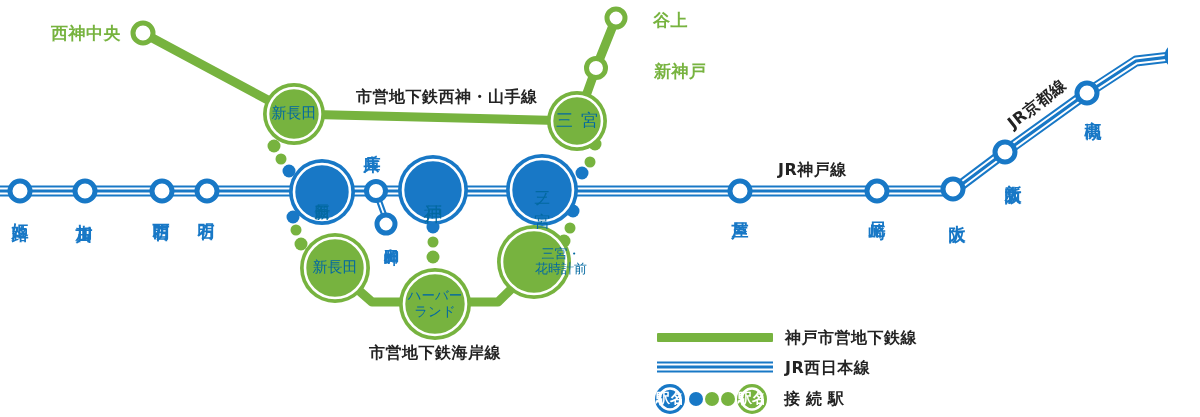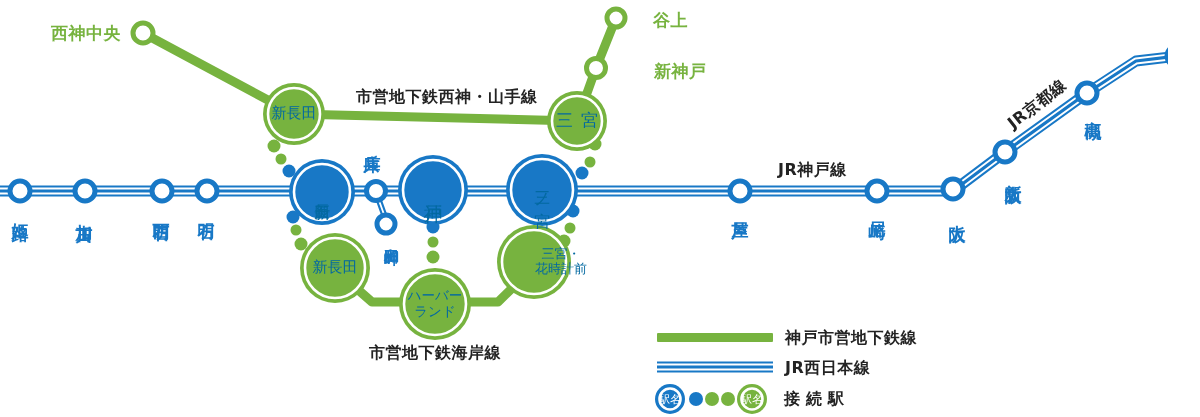--- a/index.html
+++ b/index.html
@@ -32,21 +32,21 @@
   .hlabel{position:absolute;font-weight:bold;font-size:16px;color:var(--label-dark);
     white-space:nowrap;line-height:1.1;letter-spacing:0.5px;}
   .green-label{color:var(--subway-green);font-size:17px;}
   .vlabel{position:absolute;writing-mode:vertical-rl;text-orientation:upright;
     color:var(--jr-blue);font-weight:bold;font-size:17px;line-height:1;
     letter-spacing:1px;transform:translateX(-50%);white-space:nowrap;}
   .rot-label{transform:translate(-50%,-50%) rotate(-38deg);transform-origin:center;}
   .circle-text{position:absolute;color:#0369a1;font-weight:normal;text-align:center;
     line-height:1.15;white-space:nowrap;transform:translate(-50%,-50%);}
   .circle-text.vert{writing-mode:vertical-rl;text-orientation:upright;letter-spacing:1px;}
-  .legend-pill-text{position:absolute;color:#fff;font-weight:normal;font-size:11px;
+  .legend-pill-text{position:absolute;color:#fff;font-weight:bold;font-size:14px;
     transform:translate(-50%,-50%);letter-spacing:0;}
 </style>
 </head>
 <body>
 
 <div class="map">
 
   <svg width="1200" height="417" viewBox="0 0 1200 417">
 
     <g>

